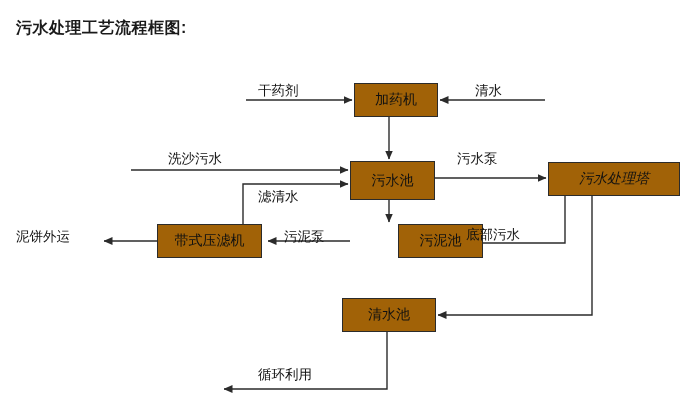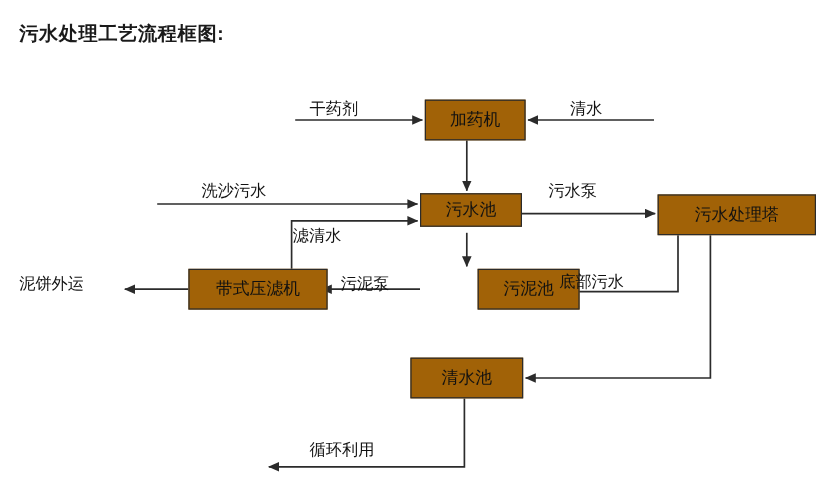--- a/index.html
+++ b/index.html
@@ -83,47 +83,47 @@
 
       <path d="M387,332 L387,389 L224,389" marker-end="url(#ah)"></path>
 
     </g>
   </svg>
 
   <div class="node" style="left:354px;top:83px;width:84px;height:34px;">
     <span>加药机</span>
   </div>
 
-  <div class="node" style="left:350px;top:161px;width:85px;height:28px;">
+  <div class="node" style="left:350px;top:161px;width:85px;height:39px;">
     <span>污水池</span>
   </div>
 
-  <div class="node" style="left:548px;top:162px;width:132px;height:34px;">
+  <div class="node" style="left:548px;top:162px;width:132px;height:34px;font-style:italic;">
     <span>污水处理塔</span>
   </div>
 
-  <div class="node" style="left:157px;top:224px;width:116px;height:34px;">
+  <div class="node" style="left:157px;top:224px;width:105px;height:34px;">
     <span>带式压滤机</span>
   </div>
 
   <div class="node" style="left:350px;top:224px;width:85px;height:34px;margin-left:48px;">
     <span>污泥池</span>
   </div>
 
   <div class="node" style="left:342px;top:298px;width:94px;height:34px;">
     <span>清水池</span>
   </div>
 
   <div class="edge-label" style="left:258px;top:82px;">干药剂</div>
 
   <div class="edge-label" style="left:475px;top:82px;">清水</div>
 
   <div class="edge-label" style="left:168px;top:150px;">洗沙污水</div>
 
-  <div class="edge-label" style="left:244px;top:188px;">滤清水</div>
+  <div class="edge-label" style="left:258px;top:188px;">滤清水</div>
 
   <div class="edge-label" style="left:457px;top:150px;">污水泵</div>
 
   <div class="edge-label" style="left:16px;top:228px;">泥饼外运</div>
 
   <div class="edge-label" style="left:284px;top:228px;">污泥泵</div>
 
   <div class="edge-label" style="left:466px;top:226px;">底部污水</div>
 
   <div class="edge-label" style="left:258px;top:366px;">循环利用</div>

